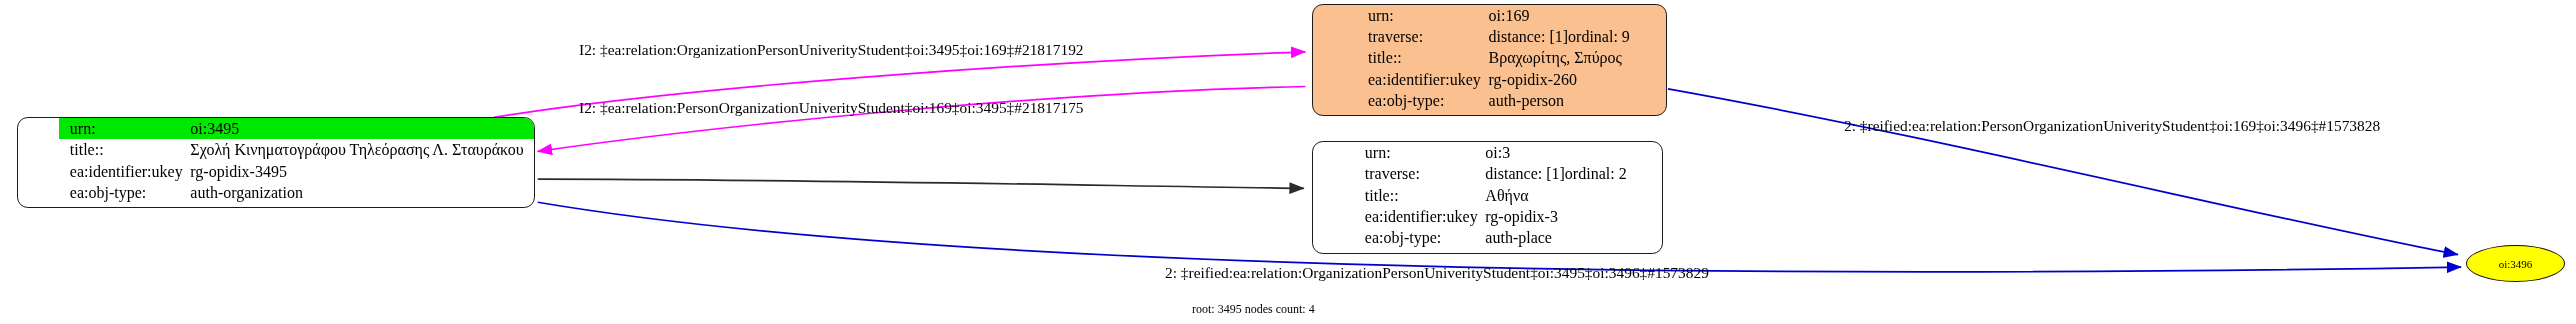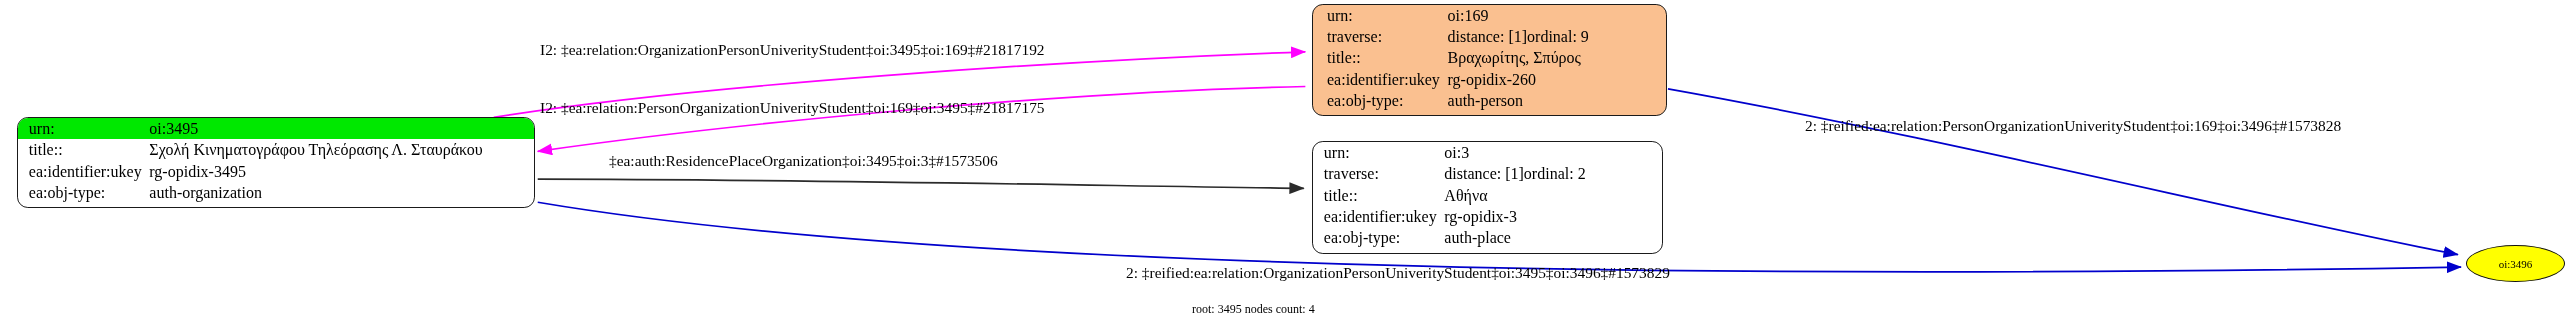--- a/index.html
+++ b/index.html
@@ -3,40 +3,40 @@
 <meta charset="utf-8">
 <style>
   html,body{margin:0;padding:0;background:#ffffff;}
   body{width:2576px;height:325px;position:relative;overflow:hidden;
        font-family:"Liberation Serif","DejaVu Serif",serif;color:#000;}
   #canvas{position:absolute;inset:0;width:2576px;height:325px;}
   svg.edges{position:absolute;left:0;top:0;width:2576px;height:325px;overflow:visible;}
 
   
   .node{position:absolute;box-sizing:border-box;border:1.2px solid #1a1a1a;
-        border-radius:10.8px;background:#ffffff;overflow:hidden;}
+        border-radius:10.8px;background:#ffffff;overflow:hidden;padding-left:41px;}
   .node.orange{background:#fac090;}
   .rows{display:table;width:100%;border-collapse:collapse;}
   .row{display:table-row;}
   .cellk,.cellv{display:table-cell;white-space:nowrap;vertical-align:middle;
                 font-size:16px;line-height:1.33;padding:0;}
   .cellk{padding-left:10.8px;padding-right:7.7px;width:1%;}
   .cellv{padding-right:9.3px;margin-top:11px;}
   .row.hl .cellk,.row.hl .cellv{background:#00e800;}
   .node.orange .cellk{padding-left:14px;}
   .node.orange .cellv{padding-right:14px;}
   .vsub{display:inline-block;}
 
   
   .ellipse-node{position:absolute;display:flex;align-items:center;justify-content:center;
                 background:#ffff00;border:1.4px solid #111;border-radius:50%;
                 font-size:11px;white-space:nowrap;}
 
   
-  .elabel{position:absolute;white-space:nowrap;font-size:15.4px;line-height:1;color:#000;}
+  .elabel{position:absolute;white-space:nowrap;font-size:15.4px;line-height:1;color:#000;margin-left:39px;}
   .footer{position:absolute;white-space:nowrap;font-size:12px;color:#000;}
 </style>
 </head>
 <body>
 
 <div id="canvas">
 
   <svg class="edges" viewBox="0 0 3339 421" xmlns="http://www.w3.org/2000/svg">
     <defs>
       <marker id="amag" markerWidth="9" markerHeight="7" refX="8.5" refY="3.5" orient="auto" markerUnits="strokeWidth">
@@ -137,21 +137,20 @@
   </div>
 
   <div class="ellipse-node" style="left:2466px;top:245px;width:97px;height:35px;">
     <span>oi:3496</span>
   </div>
 
   <div class="elabel" style="left:540px;top:42px;">I2: ‡ea:relation:OrganizationPersonUniverityStudent‡oi:3495‡oi:169‡#21817192</div>
 
   <div class="elabel" style="left:540px;top:100px;">I2: ‡ea:relation:PersonOrganizationUniverityStudent‡oi:169‡oi:3495‡#21817175</div>
 
-  <div class="elabel" style="left:609px;top:153px;">‡ea:auth:ResidencePlaceOrganization‡oi:3495‡oi:3‡#1573506</div>
 
   <div class="elabel" style="left:1805px;top:118px;">2: ‡reified:ea:relation:PersonOrganizationUniverityStudent‡oi:169‡oi:3496‡#1573828</div>
 
   <div class="elabel" style="left:1126px;top:265px;">2: ‡reified:ea:relation:OrganizationPersonUniverityStudent‡oi:3495‡oi:3496‡#1573829</div>
 
   <div class="footer" style="left:1192px;top:302px;">root: 3495 nodes count: 4</div>
 
 </div>
 
 

